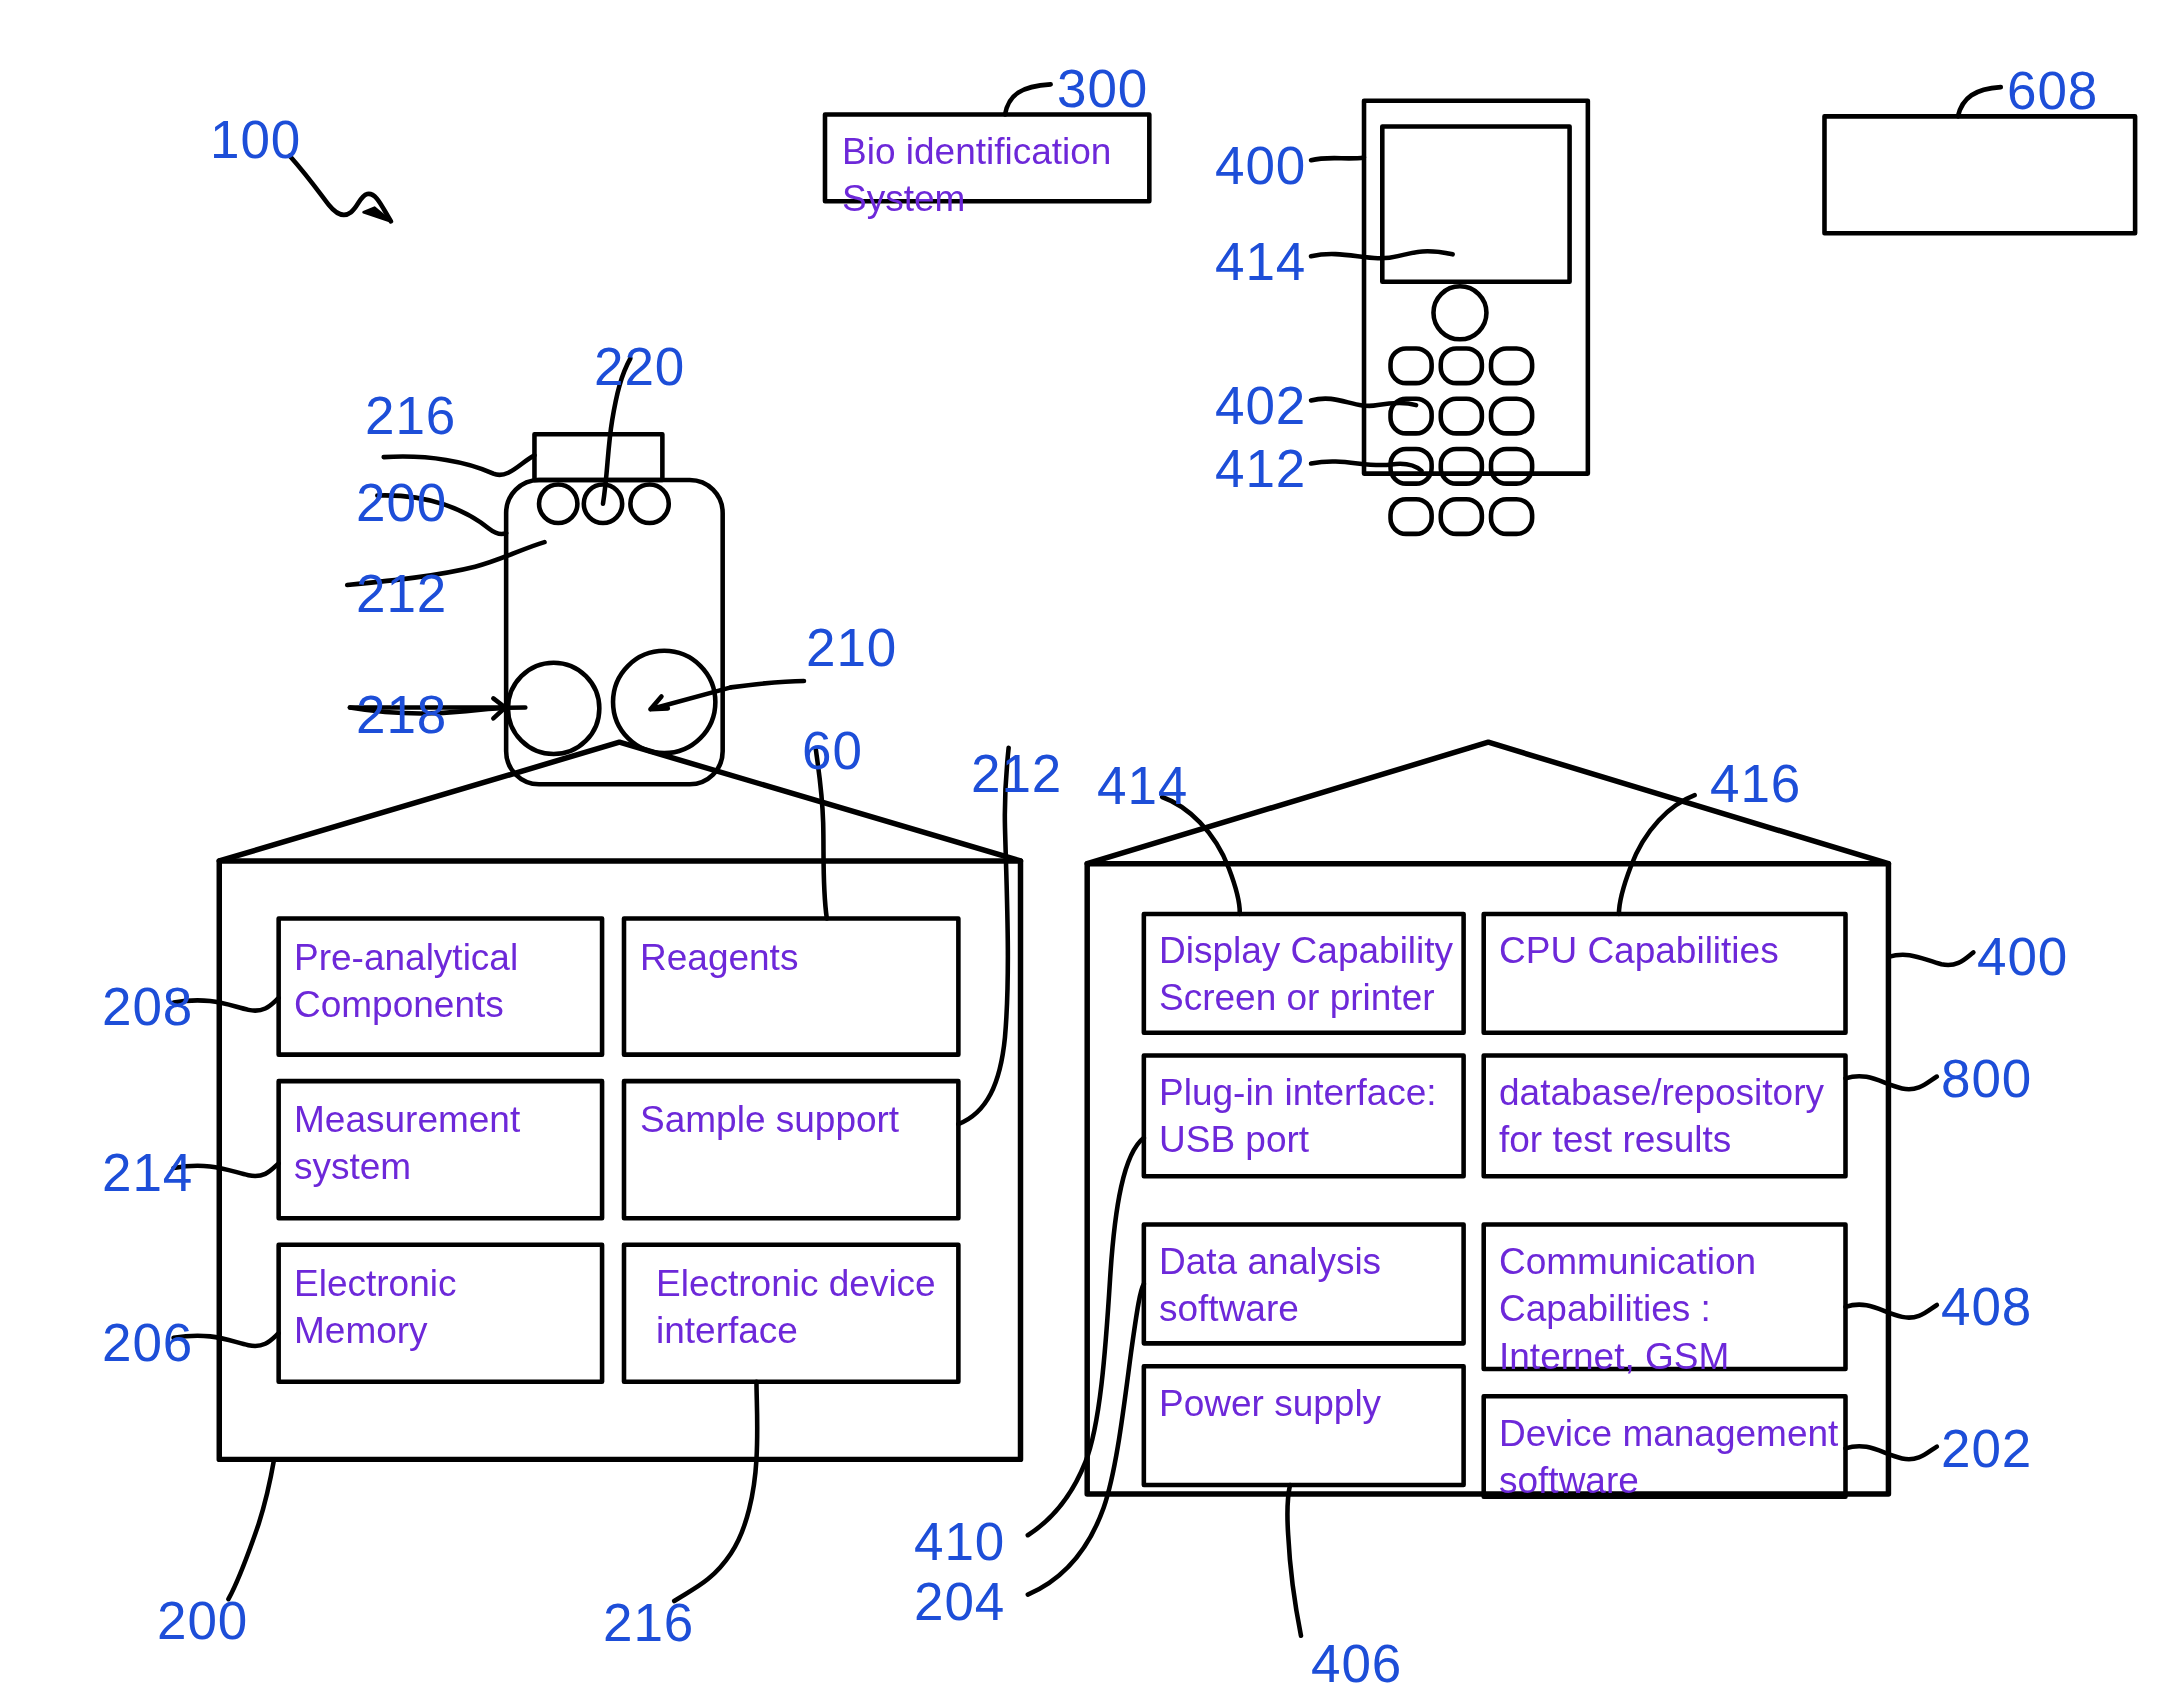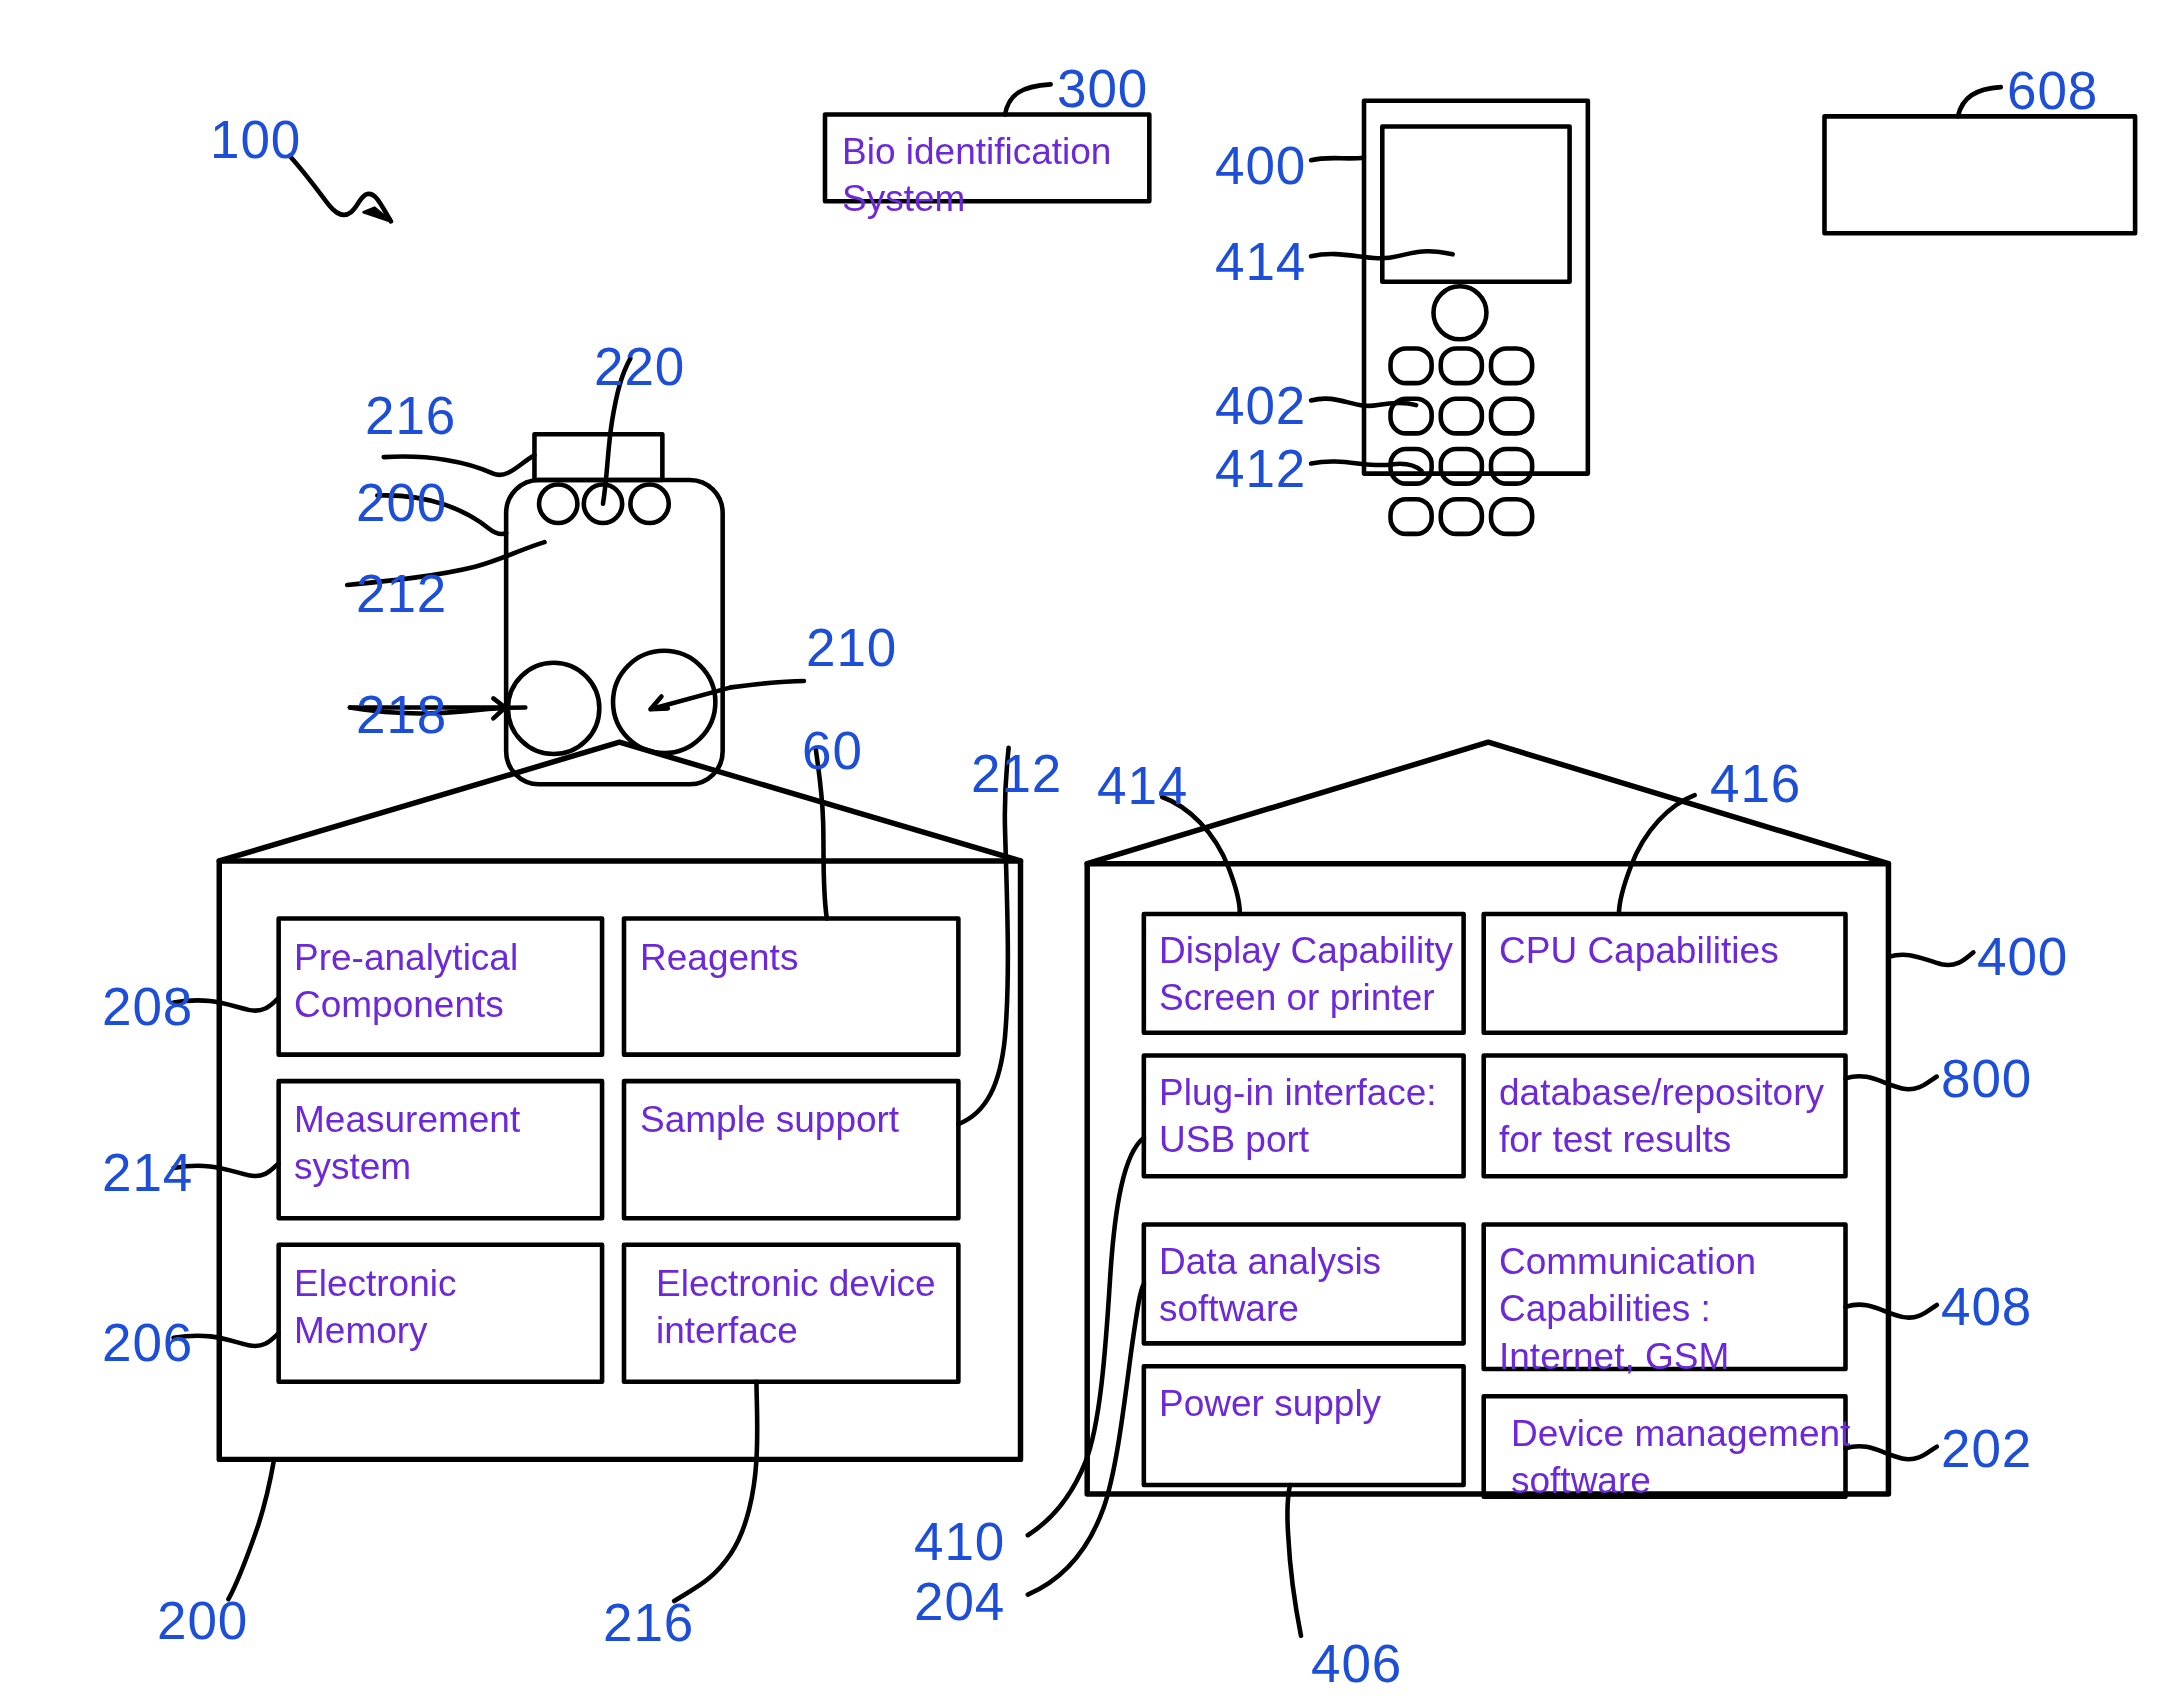--- a/index.html
+++ b/index.html
@@ -226,17 +226,17 @@
   <div class="boxtext" style="left:1159px; top:1069px; width:302px;">Plug-in interface:
 USB port</div>
   <div class="boxtext" style="left:1499px; top:1069px; width:356px;">database/repository
 for test results</div>
   <div class="boxtext" style="left:1159px; top:1238px; width:302px;">Data analysis
 software</div>
   <div class="boxtext" style="left:1499px; top:1238px; width:347px;">Communication
 Capabilities :
 Internet, GSM</div>
   <div class="boxtext" style="left:1159px; top:1380px; width:302px;">Power supply</div>
-  <div class="boxtext" style="left:1499px; top:1410px; width:356px;margin-left:12px;">Device management
+  <div class="boxtext" style="left:1499px; top:1410px; width:356px;">Device management
 software</div>
 
 </div>
 
 
 </body></html>

